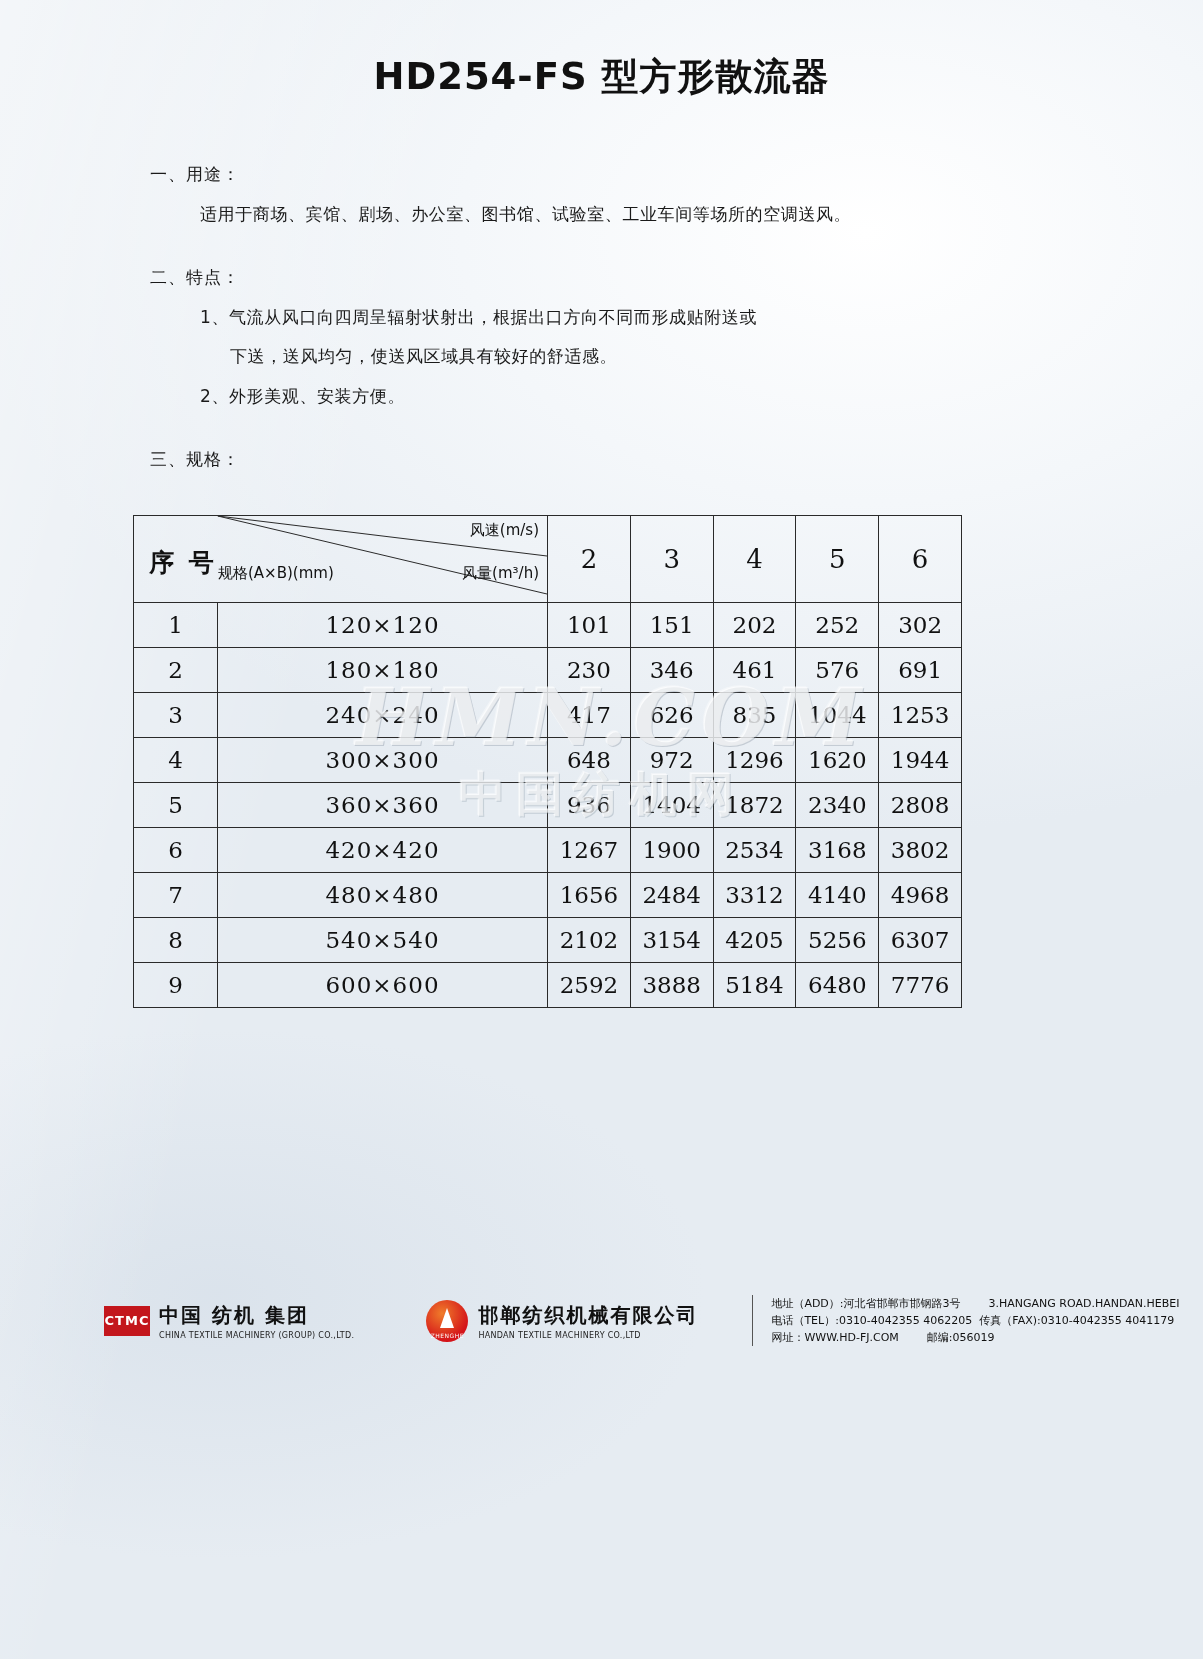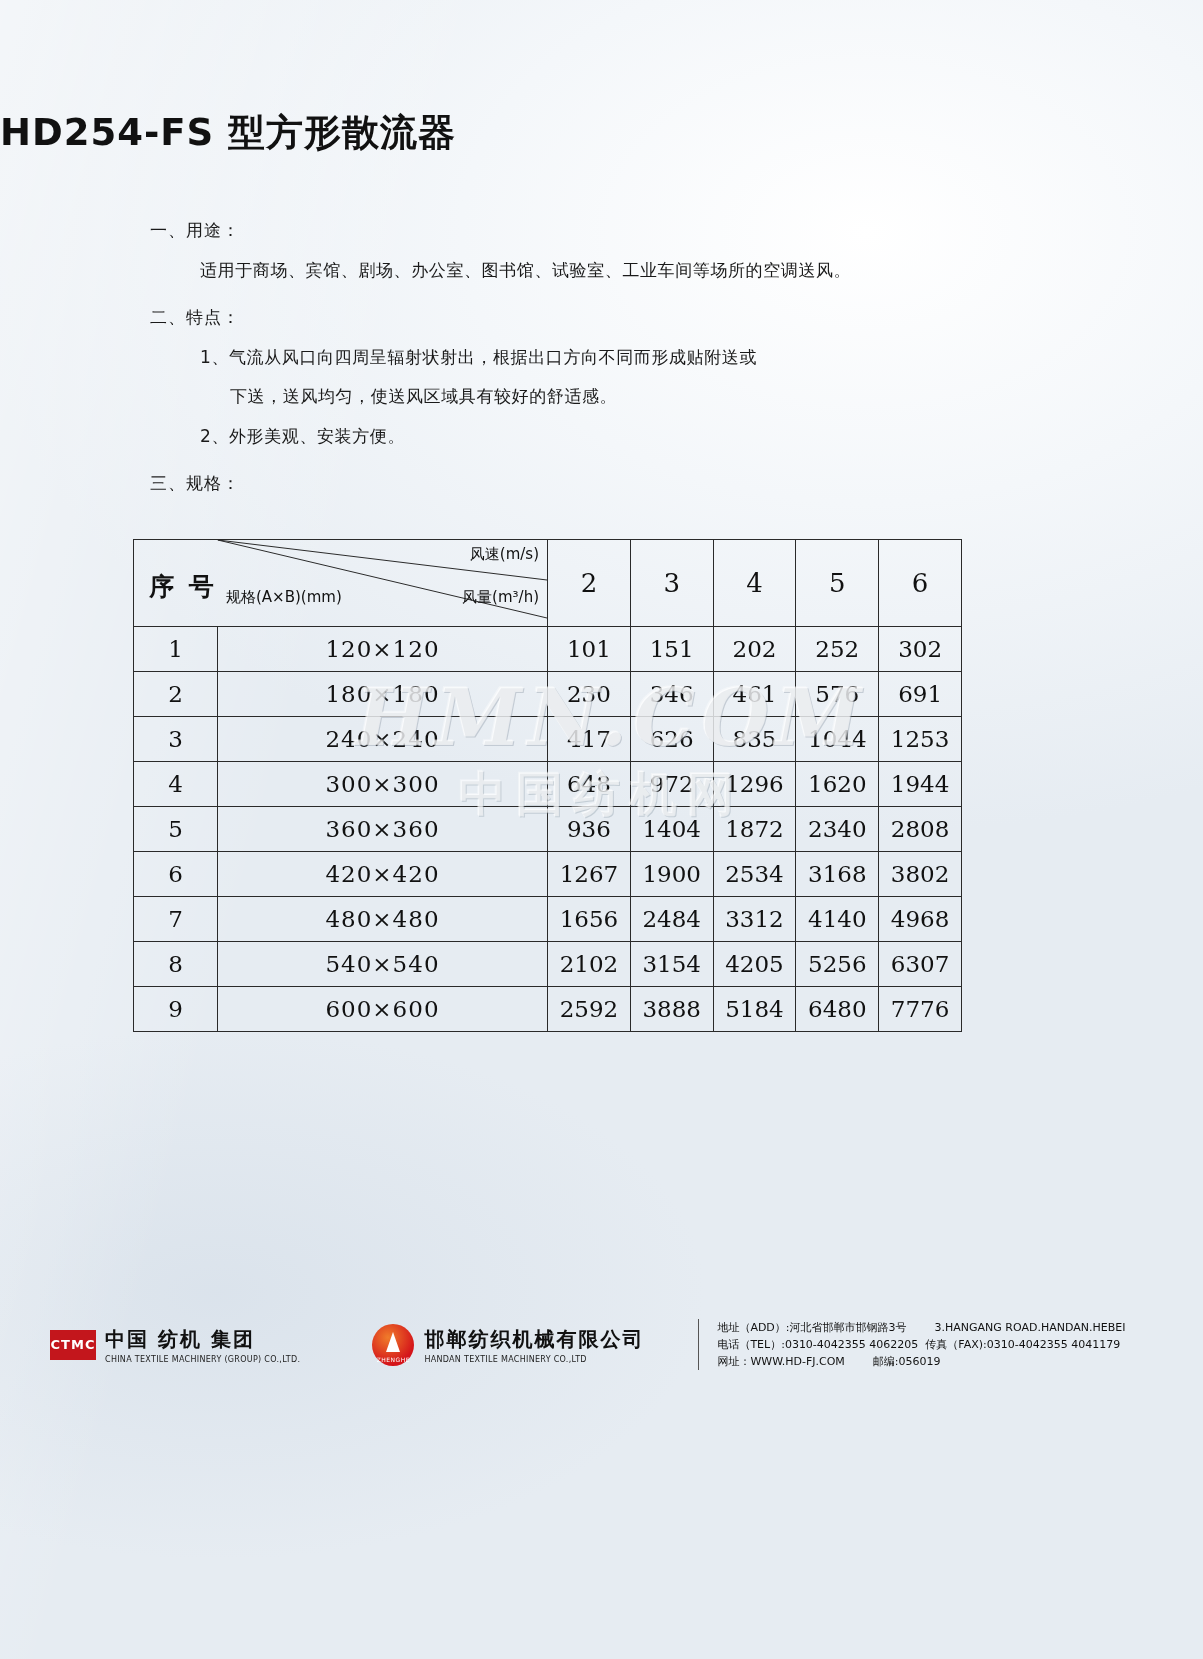--- a/index.html
+++ b/index.html
@@ -30,39 +30,39 @@
       radial-gradient(ellipse 700px 380px at 18% 78%, rgba(205,216,228,0.45), rgba(255,255,255,0) 70%);
     pointer-events: none;
   }
   .content {
     position: relative;
     z-index: 2;
   }
 
   
   .title {
-    text-align: left;
+    text-align: center;
     font-family: "DejaVu Sans", sans-serif;
     font-weight: bold;
     font-size: 37px;
     letter-spacing: 1px;
     color: #111;
-    padding-top: 108px;
+    padding-top: 52px;
   }
 
   
   .section {
     font-family: "DejaVu Sans", sans-serif;
     color: #1a1a1a;
     font-size: 17px;
     line-height: 1.5;
   }
   .sec-head {
     margin-left: 150px;
-    margin-top: 22px;
+    margin-top: 38px;
     letter-spacing: 1px;
   }
   .sec-body {
     margin-left: 200px;
     margin-top: 14px;
     letter-spacing: 0.6px;
   }
   .sec-body.indent2 {
     margin-left: 230px;
   }
@@ -125,21 +125,21 @@
   }
   .c-vol {
     position: absolute;
     right: 8px;
     top: 48px;
     font-size: 15px;
     font-family: "DejaVu Sans", sans-serif;
   }
   .c-spec {
     position: absolute;
-    left: 92px;
+    left: 84px;
     top: 48px;
     font-size: 15px;
     font-family: "DejaVu Sans", sans-serif;
   }
   .col-no { width: 84px; }
   .col-spec { width: 330px; }
   .col-v { width: 82.8px; }
   td.num { font-size: 24px; }
   td.seq { font-size: 25px; }
   td.size { font-size: 24px; letter-spacing: 1px; }
@@ -197,21 +197,21 @@
     right: 0;
     bottom: 0;
     height: 86px;
     display: flex;
     align-items: center;
     font-family: "DejaVu Sans", sans-serif;
   }
   .f-logo1 {
     display: flex;
     align-items: center;
-    margin-left: 50px;
+    margin-left: 104px;
   }
   .ctmc-mark {
     width: 46px;
     height: 30px;
     background: #c3161c;
     color: #fff;
     font-size: 13px;
     font-weight: bold;
     letter-spacing: 1px;
     display: flex;

